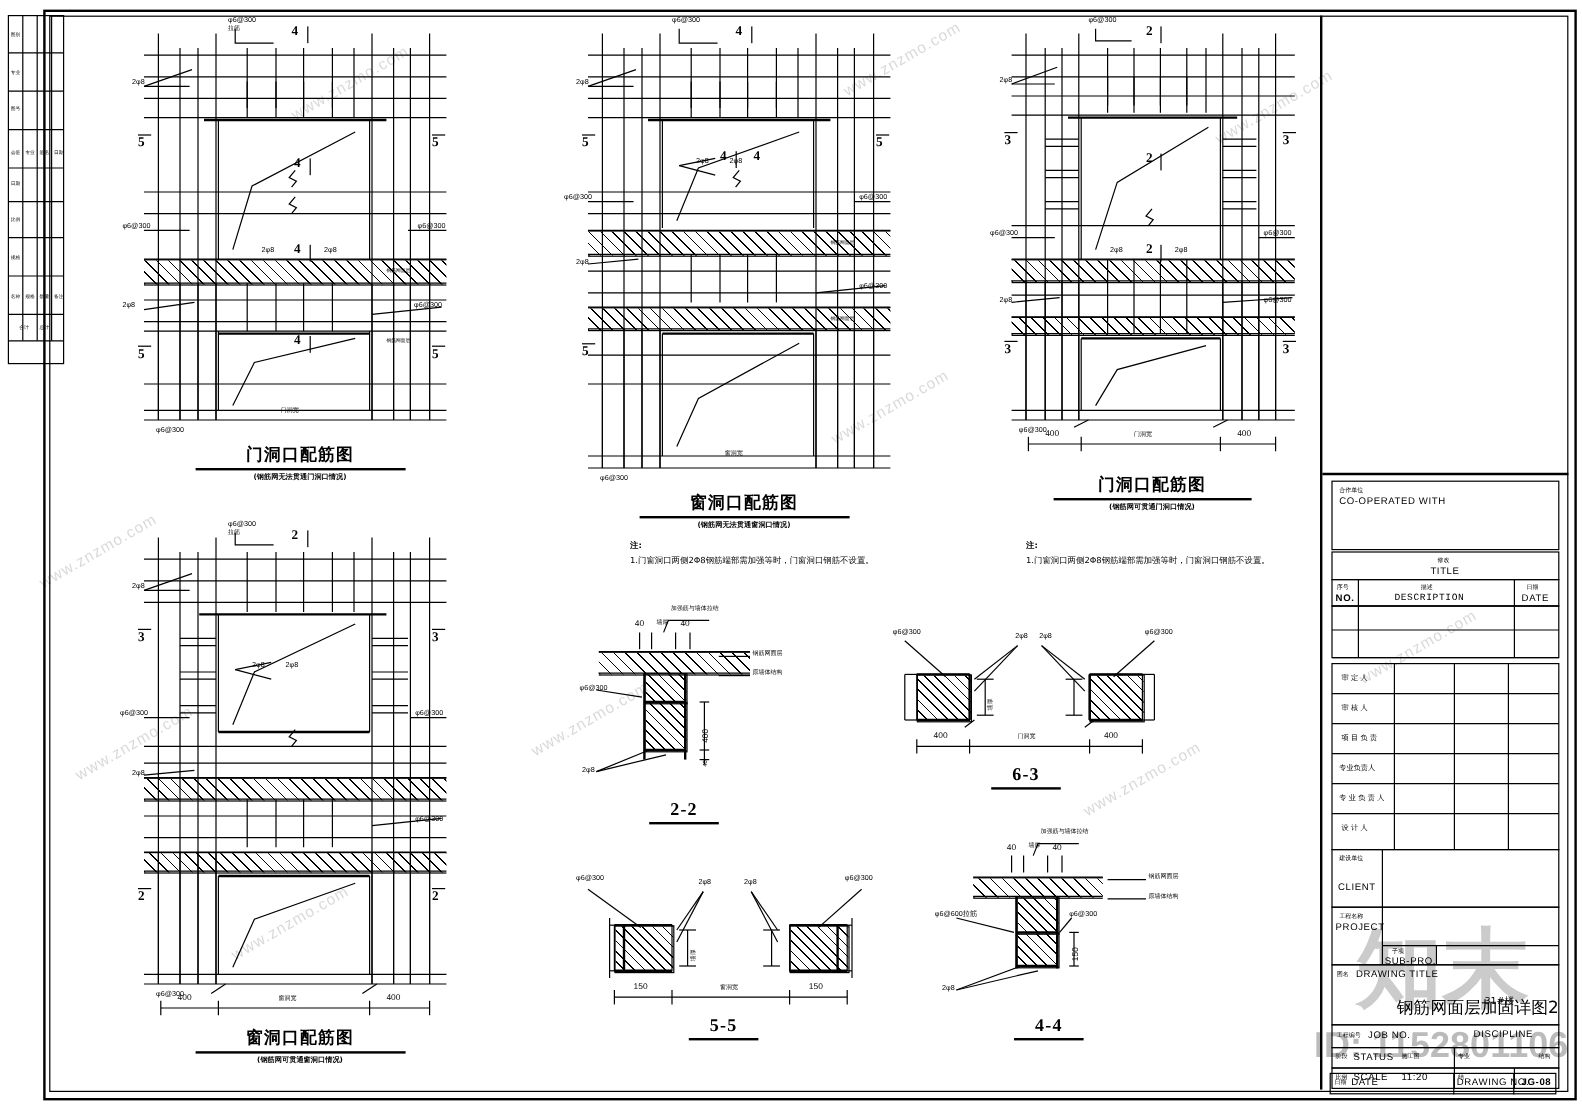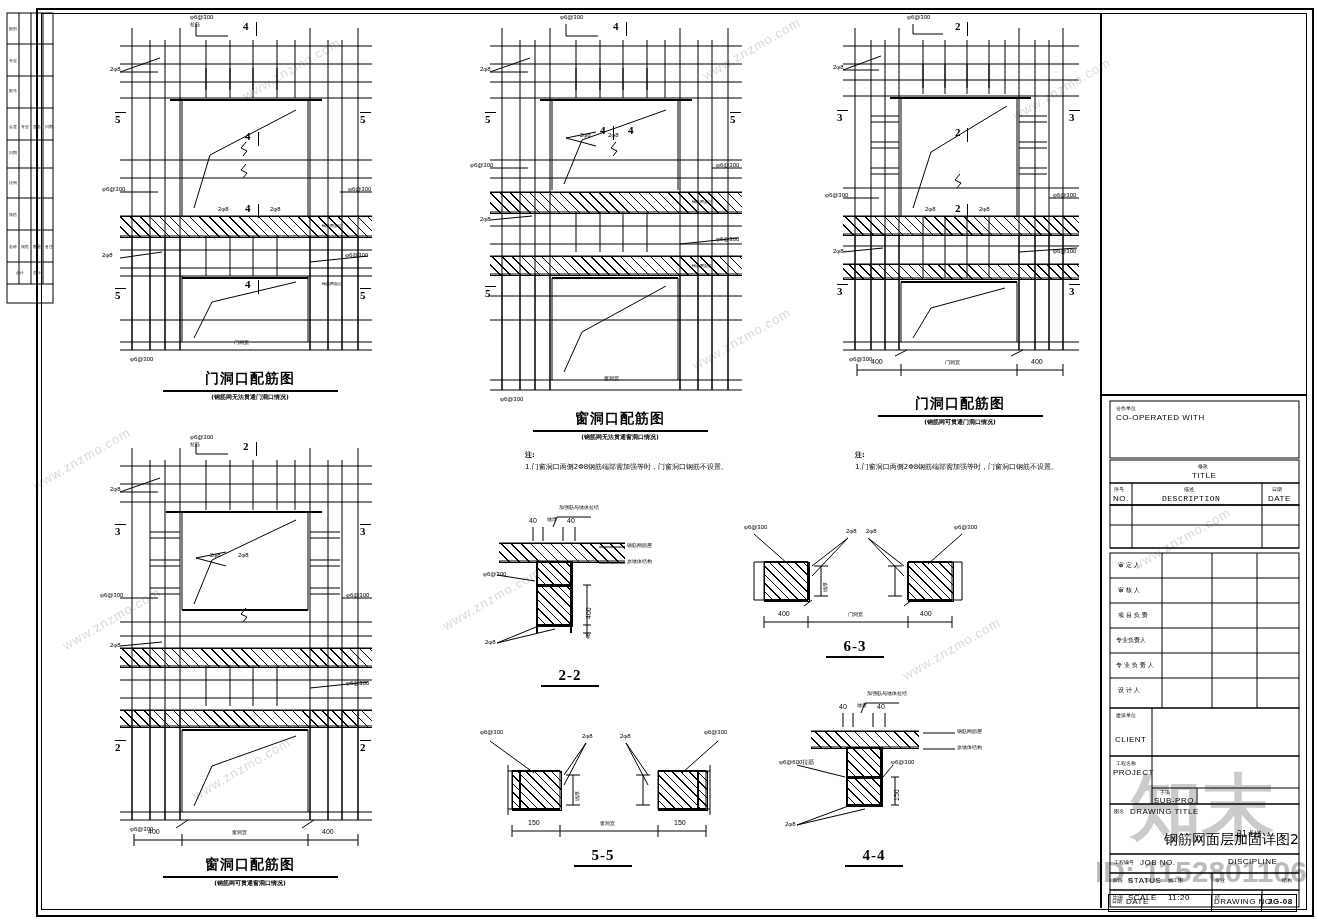--- a/index.html
+++ b/index.html
@@ -867,21 +867,21 @@
       </g>
     </svg>
 
     <div class="tb-lab-cjk" style="left:14px;top:392px;">合作单位</div>
     <div class="tb-lab" style="left:14px;top:400px;">CO-OPERATED WITH</div>
 
     <div class="tb-lab-cjk" style="left:96px;top:450px;">修改</div>
     <div class="tb-lab" style="left:90px;top:458px;">TITLE</div>
 
     <div class="tb-lab-cjk" style="left:12px;top:473px;">序号</div>
-    <div class="tb-lab" style="left:11px;top:481px;">NO.</div>
+    <div class="tb-lab" style="left:11px;top:481px;font-weight:bold;">NO.</div>
     <div class="tb-lab-cjk" style="left:82px;top:473px;">描述</div>
     <div class="tb-lab" style="left:60px;top:481px;font-family:Liberation Mono, monospace;">DESCRIPTION</div>
     <div class="tb-lab-cjk" style="left:170px;top:473px;">日期</div>
     <div class="tb-lab" style="left:166px;top:481px;">DATE</div>
 
     <div class="tb-lab-cjk" style="left:16px;top:548px;font-size:6px;">审  定  人</div>
     <div class="tb-lab-cjk" style="left:16px;top:573px;font-size:6px;">审  核  人</div>
     <div class="tb-lab-cjk" style="left:16px;top:598px;font-size:6px;">项 目 负 责</div>
     <div class="tb-lab-cjk" style="left:14px;top:623px;font-size:6px;">专业负责人</div>
     <div class="tb-lab-cjk" style="left:14px;top:648px;font-size:6px;">专 业 负 责 人</div>

